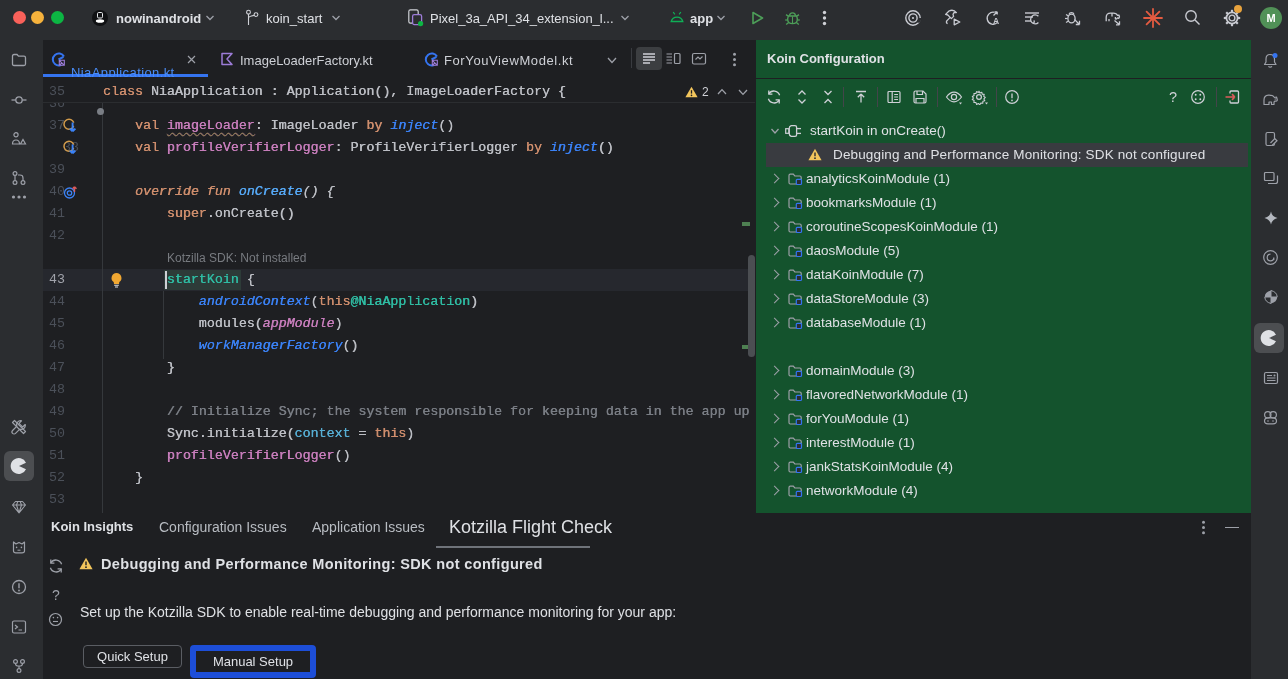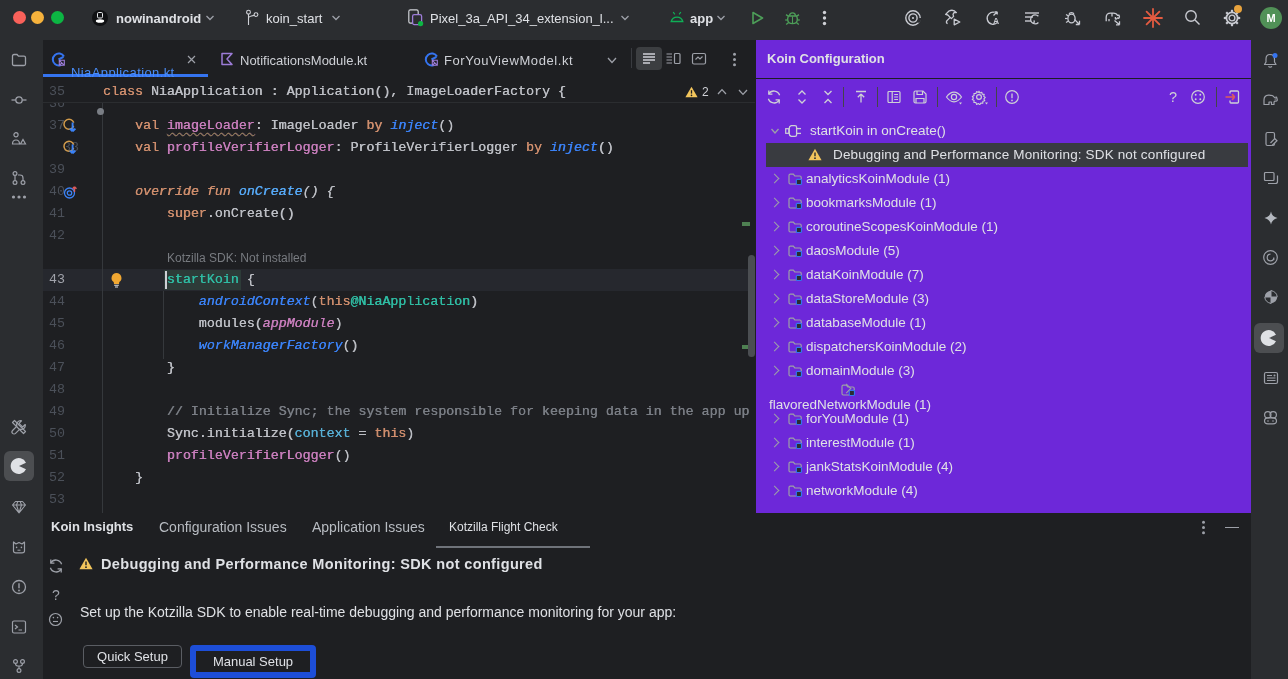--- a/index.html
+++ b/index.html
@@ -289,21 +289,21 @@
     <path d="M8.3 8.3 L13.3 8.3 L13.3 13.3 L8.3 13.3 Z M8.3 13.3 L10.8 10.8 M10.8 10.8 L8.3 8.3 M10.8 10.8 L13.3 13.3" fill="#1e1f22" stroke="#9d7cd8" stroke-width="1.1"></path>
   </svg>
   <div class="abs" style="left:71px;top:52.5px;color:#4a8df8;letter-spacing:0.4px;margin-top:12px;">NiaApplication.kt</div>
   <svg class="ico" style="left:186px;top:54px;" width="11" height="11" viewBox="0 0 11 11">
     <path d="M2 2 L9 9 M9 2 L2 9" stroke="#9da0a8" stroke-width="1.2"></path>
   </svg>
   
   <svg class="ico" style="left:220px;top:52px;" width="14" height="14" viewBox="0 0 14 14">
     <path d="M2 1.5 L12 1.5 L7 7 L12 12.5 L2 12.5 Z" fill="none" stroke="#9d7cd8" stroke-width="1.5" stroke-linejoin="round"></path>
   </svg>
-  <div class="abs" style="left:240px;top:52.5px;color:#ced0d6;">NotificationsModule.kt</div>
+  <div class="abs" style="left:240px;top:52.5px;color:#ced0d6;">ImageLoaderFactory.kt</div>
   
   <svg class="ico" style="left:424px;top:52px;" width="15" height="15" viewBox="0 0 15 15">
     <path d="M13 4.5 A6 6 0 1 0 13 10.5" fill="none" stroke="#3574f0" stroke-width="2"></path>
     <path d="M7.5 7.5 L12.5 4.8" stroke="#3574f0" stroke-width="2"></path>
     <path d="M8.3 8.3 L13.3 8.3 L13.3 13.3 L8.3 13.3 Z M8.3 13.3 L10.8 10.8 M10.8 10.8 L8.3 8.3 M10.8 10.8 L13.3 13.3" fill="#1e1f22" stroke="#9d7cd8" stroke-width="1.1"></path>
   </svg>
   <div class="abs" style="left:444px;top:52.5px;color:#ced0d6;letter-spacing:0.6px;">ForYouViewModel.kt</div>
   
   <svg class="ico" style="left:606px;top:54px;" width="12" height="12" viewBox="0 0 12 12">
       <path d="M2 4 L6 8.5 L10 4" fill="none" stroke="#9da0a8" stroke-width="1.3"></path>
@@ -413,21 +413,21 @@
         </svg>
     </div>
     <div class="abs" style="left:54px;top:31px;width:7px;height:7px;border-radius:3.5px;background:#7a7e85;z-index:6;"></div>
 
     <div class="abs" style="left:699px;top:145px;width:8px;height:4px;background:#4e8052;"></div>
     <div class="abs" style="left:699px;top:268px;width:8px;height:4px;background:#4e8052;"></div>
     <div class="abs" style="left:705px;top:178px;width:7px;height:102px;border-radius:4px;background:#4b4e52;"></div>
   </div>
 
   
-  <div class="abs" id="rightpanel" style="left:756px;top:40px;width:495px;height:473px;background:#6d28d9;overflow:hidden;">
+  <div class="abs" id="rightpanel" style="left:756px;top:40px;width:495px;height:473px;background:#14532d;overflow:hidden;">
     <div class="abs" style="left:11px;top:11px;font-weight:bold;color:#dfe1e5;">Koin Configuration</div>
     <div class="abs" style="left:0;top:38px;width:495px;height:1px;background:#1e1f22;"></div>
 
     <svg class="ico" style="left:10px;top:49px;" width="16" height="16" viewBox="0 0 16 16">
       <path d="M13.6 6.2 a6 6 0 0 0-10.8-1.4 M2.4 9.8 a6 6 0 0 0 10.8 1.4" fill="none" stroke="#ced0d6" stroke-width="1.3"></path>
       <path d="M2.8 1.6 L2.8 5.2 L6.4 5.2 M13.2 14.4 L13.2 10.8 L9.6 10.8" fill="none" stroke="#ced0d6" stroke-width="1.3"></path>
     </svg>
     <svg class="ico" style="left:38px;top:49px;" width="16" height="16" viewBox="0 0 16 16">
       <path d="M4.5 5.5 L8 2 L11.5 5.5 M4.5 10.5 L8 14 L11.5 10.5" fill="none" stroke="#ced0d6" stroke-width="1.3"></path>
     </svg>
@@ -546,37 +546,29 @@
         <span>dataStoreModule (3)</span>
       </div>
     <div class="mrow" style="top:271px;">
         <span class="chev"></span>
         <svg width="15" height="14" viewBox="0 0 15 14" style="margin-right:3px;flex:none;">
       <path d="M1 3.5 Q1 2.2 2.3 2.2 L5.3 2.2 L6.8 4 L11.8 4 Q13.2 4 13.2 5.4 L13.2 10.6 Q13.2 12 11.8 12 L2.3 12 Q1 12 1 10.6 Z" fill="none" stroke="#9da0a8" stroke-width="1.2"></path>
       <rect x="8.3" y="7.3" width="5.2" height="5.2" rx="1" fill="#2b2d30" stroke="#3574f0" stroke-width="1.2"></rect>
     </svg>
         <span>databaseModule (1)</span>
       </div>
-    <div class="mrow" style="top:295px;">
-        <span class="chev"></span>
-        <svg width="15" height="14" viewBox="0 0 15 14" style="margin-right:3px;flex:none;">
-      <path d="M1 3.5 Q1 2.2 2.3 2.2 L5.3 2.2 L6.8 4 L11.8 4 Q13.2 4 13.2 5.4 L13.2 10.6 Q13.2 12 11.8 12 L2.3 12 Q1 12 1 10.6 Z" fill="none" stroke="#9da0a8" stroke-width="1.2"></path>
-      <rect x="8.3" y="7.3" width="5.2" height="5.2" rx="1" fill="#2b2d30" stroke="#3574f0" stroke-width="1.2"></rect>
-    </svg>
-        <span>dispatchersKoinModule (2)</span>
-      </div>
     <div class="mrow" style="top:319px;">
         <span class="chev"></span>
         <svg width="15" height="14" viewBox="0 0 15 14" style="margin-right:3px;flex:none;">
       <path d="M1 3.5 Q1 2.2 2.3 2.2 L5.3 2.2 L6.8 4 L11.8 4 Q13.2 4 13.2 5.4 L13.2 10.6 Q13.2 12 11.8 12 L2.3 12 Q1 12 1 10.6 Z" fill="none" stroke="#9da0a8" stroke-width="1.2"></path>
       <rect x="8.3" y="7.3" width="5.2" height="5.2" rx="1" fill="#2b2d30" stroke="#3574f0" stroke-width="1.2"></rect>
     </svg>
         <span>domainModule (3)</span>
       </div>
-    <div class="mrow" style="top:343px;flex-direction:column;">
+    <div class="mrow" style="top:343px;">
         <span class="chev"></span>
         <svg width="15" height="14" viewBox="0 0 15 14" style="margin-right:3px;flex:none;">
       <path d="M1 3.5 Q1 2.2 2.3 2.2 L5.3 2.2 L6.8 4 L11.8 4 Q13.2 4 13.2 5.4 L13.2 10.6 Q13.2 12 11.8 12 L2.3 12 Q1 12 1 10.6 Z" fill="none" stroke="#9da0a8" stroke-width="1.2"></path>
       <rect x="8.3" y="7.3" width="5.2" height="5.2" rx="1" fill="#2b2d30" stroke="#3574f0" stroke-width="1.2"></rect>
     </svg>
         <span>flavoredNetworkModule (1)</span>
       </div>
     <div class="mrow" style="top:367px;">
         <span class="chev"></span>
         <svg width="15" height="14" viewBox="0 0 15 14" style="margin-right:3px;flex:none;">
@@ -609,21 +601,21 @@
     </svg>
         <span>networkModule (4)</span>
       </div>
   </div>
 
   
   <div class="abs" id="bottompanel" style="left:43px;top:513px;width:1208px;height:166px;background:#1e1f22;overflow:hidden;">
     <div class="abs" style="left:8px;top:6px;font-weight:bold;color:#dfe1e5;">Koin Insights</div>
     <div class="abs" style="left:116px;top:6px;color:#b8bcc2;font-size:14px;">Configuration Issues</div>
     <div class="abs" style="left:269px;top:6px;color:#b8bcc2;font-size:14px;">Application Issues</div>
-    <div class="abs" style="left:406px;top:5.5px;color:#dfe1e5;font-size:12px;">Kotzilla Flight Check</div>
+    <div class="abs" style="left:406px;top:5.5px;color:#dfe1e5;font-size:18px;">Kotzilla Flight Check</div>
     <div class="abs" style="left:393px;top:32.5px;width:154px;height:2.5px;background:#6f737a;"></div>
     <svg class="ico" style="left:1158px;top:7px;" width="5" height="15" viewBox="0 0 5 15">
     <circle cx="2.5" cy="2.2" r="1.5" fill="#9da0a8"></circle>
         <circle cx="2.5" cy="7.5" r="1.5" fill="#9da0a8"></circle>
         <circle cx="2.5" cy="12.8" r="1.5" fill="#9da0a8"></circle>
   </svg>
     <div class="abs" style="left:1182px;top:5px;color:#9da0a8;font-size:14px;">—</div>
 
     <svg class="ico" style="left:5px;top:45px;" width="16" height="16" viewBox="0 0 16 16">
       <path d="M13.6 6.2 a6 6 0 0 0-10.8-1.4 M2.4 9.8 a6 6 0 0 0 10.8 1.4" fill="none" stroke="#9da0a8" stroke-width="1.3"></path>

